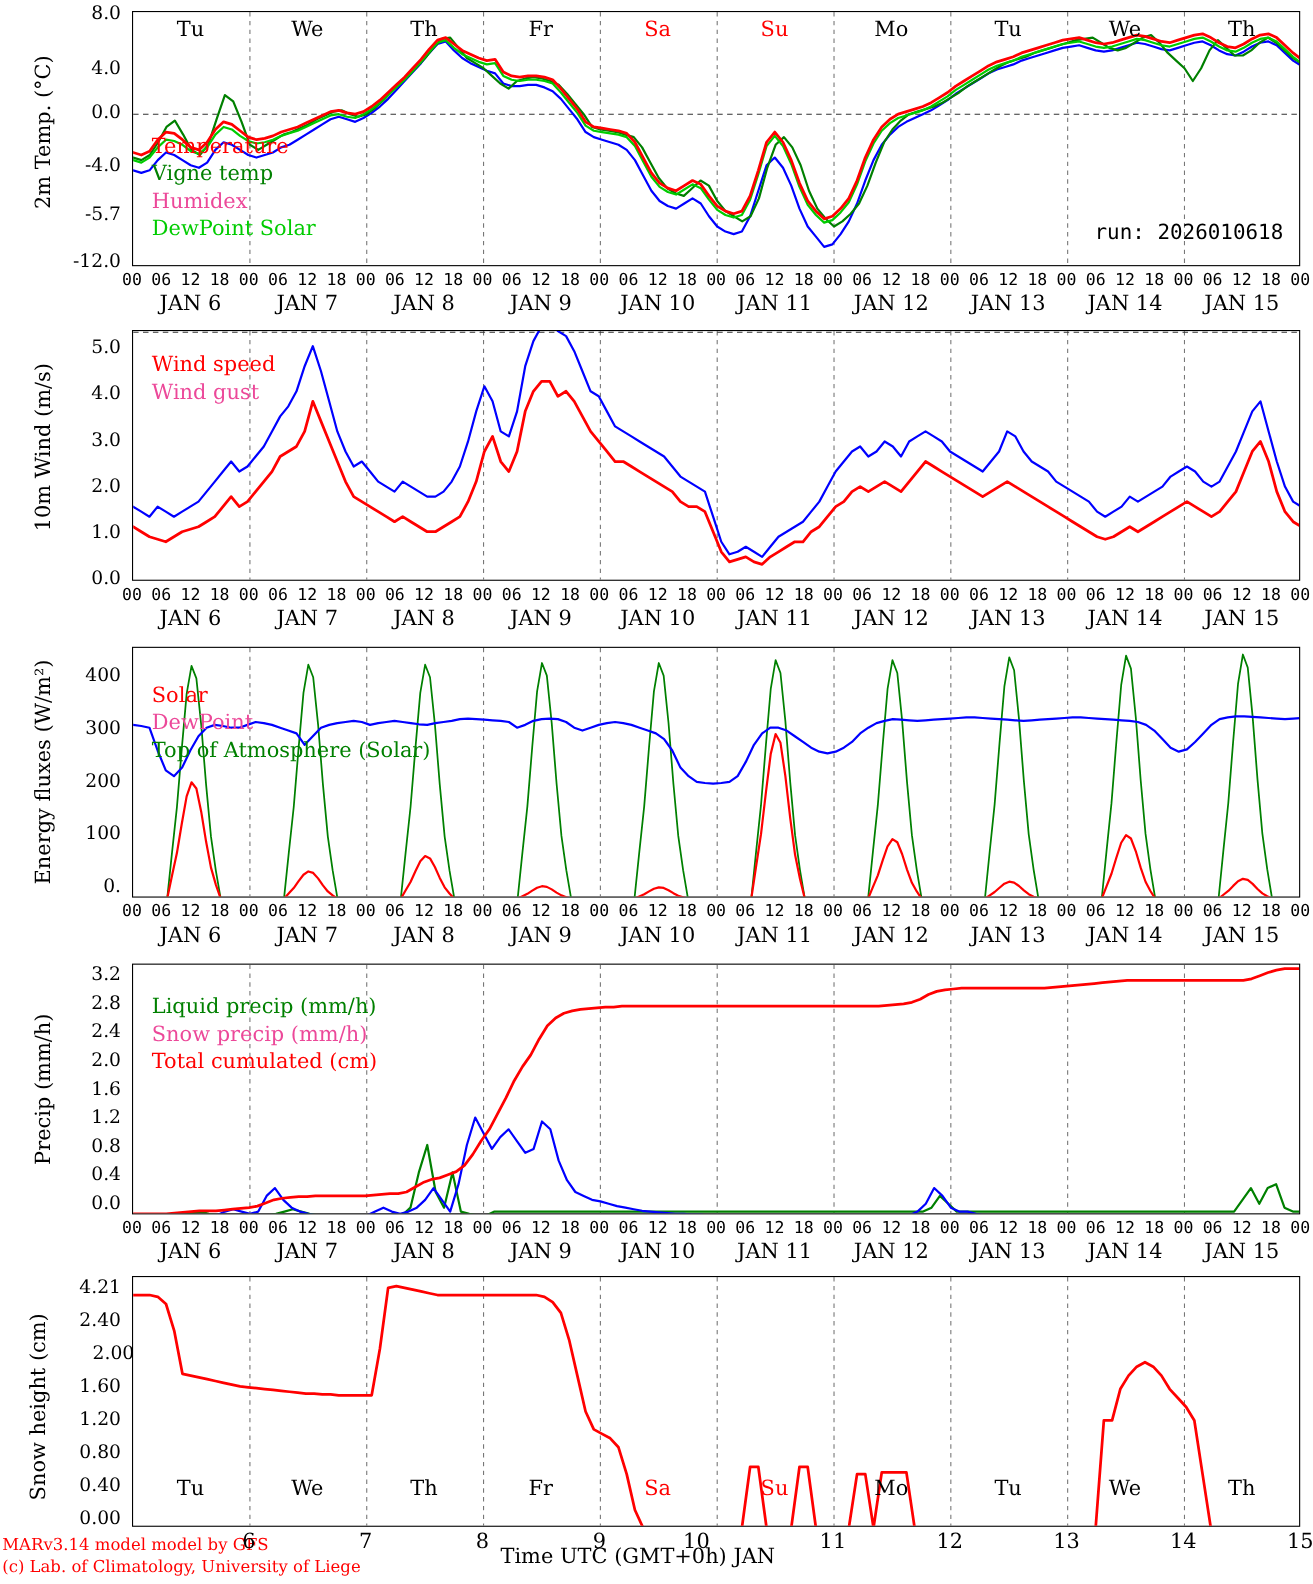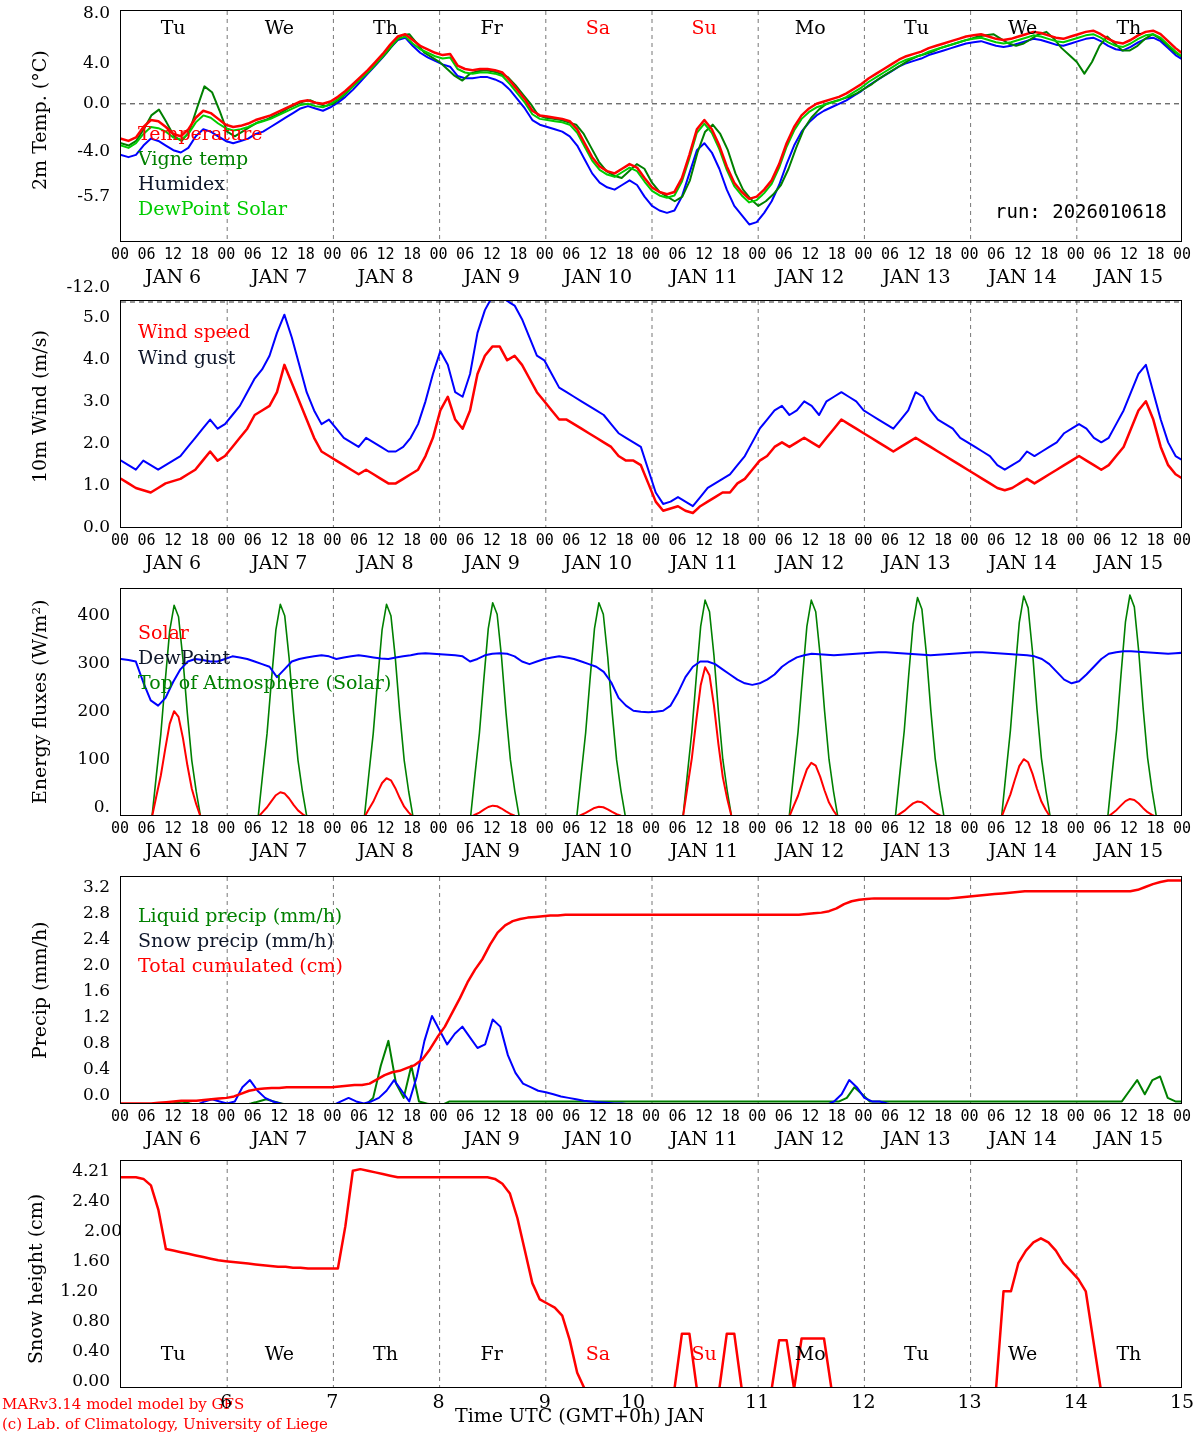--- a/index.html
+++ b/index.html
@@ -10,41 +10,41 @@
   svg{display:block;}
   .ylabel{position:absolute;transform-origin:left top;white-space:nowrap;font-size:19px;}
   .ytick{position:absolute;font-size:17px;text-align:right;white-space:nowrap;}
   .xtickrow{position:absolute;font-size:15px;white-space:nowrap;letter-spacing:0px;}
   .xdayrow{position:absolute;font-size:19px;white-space:nowrap;}
   .legend{position:absolute;font-size:19px;white-space:nowrap;}
   .daylab{position:absolute;font-size:19px;white-space:nowrap;}
   .runlab{position:absolute;font-size:19px;white-space:nowrap;font-family:"DejaVu Sans Mono",monospace;}
   .red{color:#ff0000;}
   .green{color:#008000;}
-  .blue{color:#0f172a;}
+  .blue{color:#ec4899;}
   .brightgreen{color:#00cc00;}
   .footer-left{position:absolute;font-size:15px;color:#ff0000;white-space:nowrap;}
   .footer-center{position:absolute;font-size:19px;white-space:nowrap;}
   .footer-right{position:absolute;font-size:24px;color:#0000ff;white-space:nowrap;}
   .tickmono{font-family:"DejaVu Sans Mono",monospace;}
 </style>
 </head>
 <body>
 
 <div class="page">
 
   <div class="panel" style="left:0;top:0;width:1194px;height:280px;">
     <div class="ylabel" style="left:28px;top:190px;transform:rotate(-90deg);">2m Temp. (°C)</div>
 
     <div class="ytick" style="left:45px;top:2px;width:65px;">8.0</div>
     <div class="ytick" style="left:45px;top:52px;width:65px;">4.0</div>
     <div class="ytick" style="left:45px;top:92px;width:65px;">0.0</div>
     <div class="ytick" style="left:45px;top:140px;width:65px;">-4.0</div>
     <div class="ytick" style="left:45px;top:185px;width:65px;">-5.7</div>
-    <div class="ytick" style="left:45px;top:228px;width:65px;margin-top:48px;">-12.0</div>
+    <div class="ytick" style="left:45px;top:228px;width:65px;">-12.0</div>
 
     <div class="plotbox" style="left:120px;top:10px;width:1062px;height:232px;">
       <svg id="svg-temp" width="1062" height="232" viewBox="0 0 1062 232">
           <line x1="106.2" y1="0" x2="106.2" y2="232" stroke="#777" stroke-width="1" stroke-dasharray="4,4"></line>
           <line x1="212.4" y1="0" x2="212.4" y2="232" stroke="#777" stroke-width="1" stroke-dasharray="4,4"></line>
           <line x1="318.6" y1="0" x2="318.6" y2="232" stroke="#777" stroke-width="1" stroke-dasharray="4,4"></line>
           <line x1="424.8" y1="0" x2="424.8" y2="232" stroke="#777" stroke-width="1" stroke-dasharray="4,4"></line>
           <line x1="531" y1="0" x2="531" y2="232" stroke="#777" stroke-width="1" stroke-dasharray="4,4"></line>
           <line x1="637.2" y1="0" x2="637.2" y2="232" stroke="#777" stroke-width="1" stroke-dasharray="4,4"></line>
           <line x1="743.4" y1="0" x2="743.4" y2="232" stroke="#777" stroke-width="1" stroke-dasharray="4,4"></line>
@@ -400,21 +400,21 @@
       </div>
   </div>
 
   <div class="panel" style="left:0;top:1152px;width:1194px;height:288px;">
     <div class="ylabel" style="left:24px;top:212px;transform:rotate(-90deg);">Snow height (cm)</div>
 
     <div class="ytick" style="left:40px;top:8px;width:70px;">4.21</div>
     <div class="ytick" style="left:40px;top:38px;width:70px;">2.40</div>
     <div class="ytick" style="left:52px;top:68px;width:70px;">2.00</div>
     <div class="ytick" style="left:40px;top:98px;width:70px;">1.60</div>
-    <div class="ytick" style="left:28px;top:128px;width:70px;">1.20</div>
+    <div class="ytick" style="left:40px;top:128px;width:70px;">1.20</div>
     <div class="ytick" style="left:40px;top:158px;width:70px;">0.80</div>
     <div class="ytick" style="left:40px;top:188px;width:70px;">0.40</div>
     <div class="ytick" style="left:40px;top:218px;width:70px;">0.00</div>
 
     <div class="plotbox" style="left:120px;top:8px;width:1062px;height:228px;">
       <svg id="svg-snow" width="1062" height="228" viewBox="0 0 1062 228">
           <line x1="106.2" y1="0" x2="106.2" y2="228" stroke="#777" stroke-width="1" stroke-dasharray="4,4"></line>
           <line x1="212.4" y1="0" x2="212.4" y2="228" stroke="#777" stroke-width="1" stroke-dasharray="4,4"></line>
           <line x1="318.6" y1="0" x2="318.6" y2="228" stroke="#777" stroke-width="1" stroke-dasharray="4,4"></line>
           <line x1="424.8" y1="0" x2="424.8" y2="228" stroke="#777" stroke-width="1" stroke-dasharray="4,4"></line>

